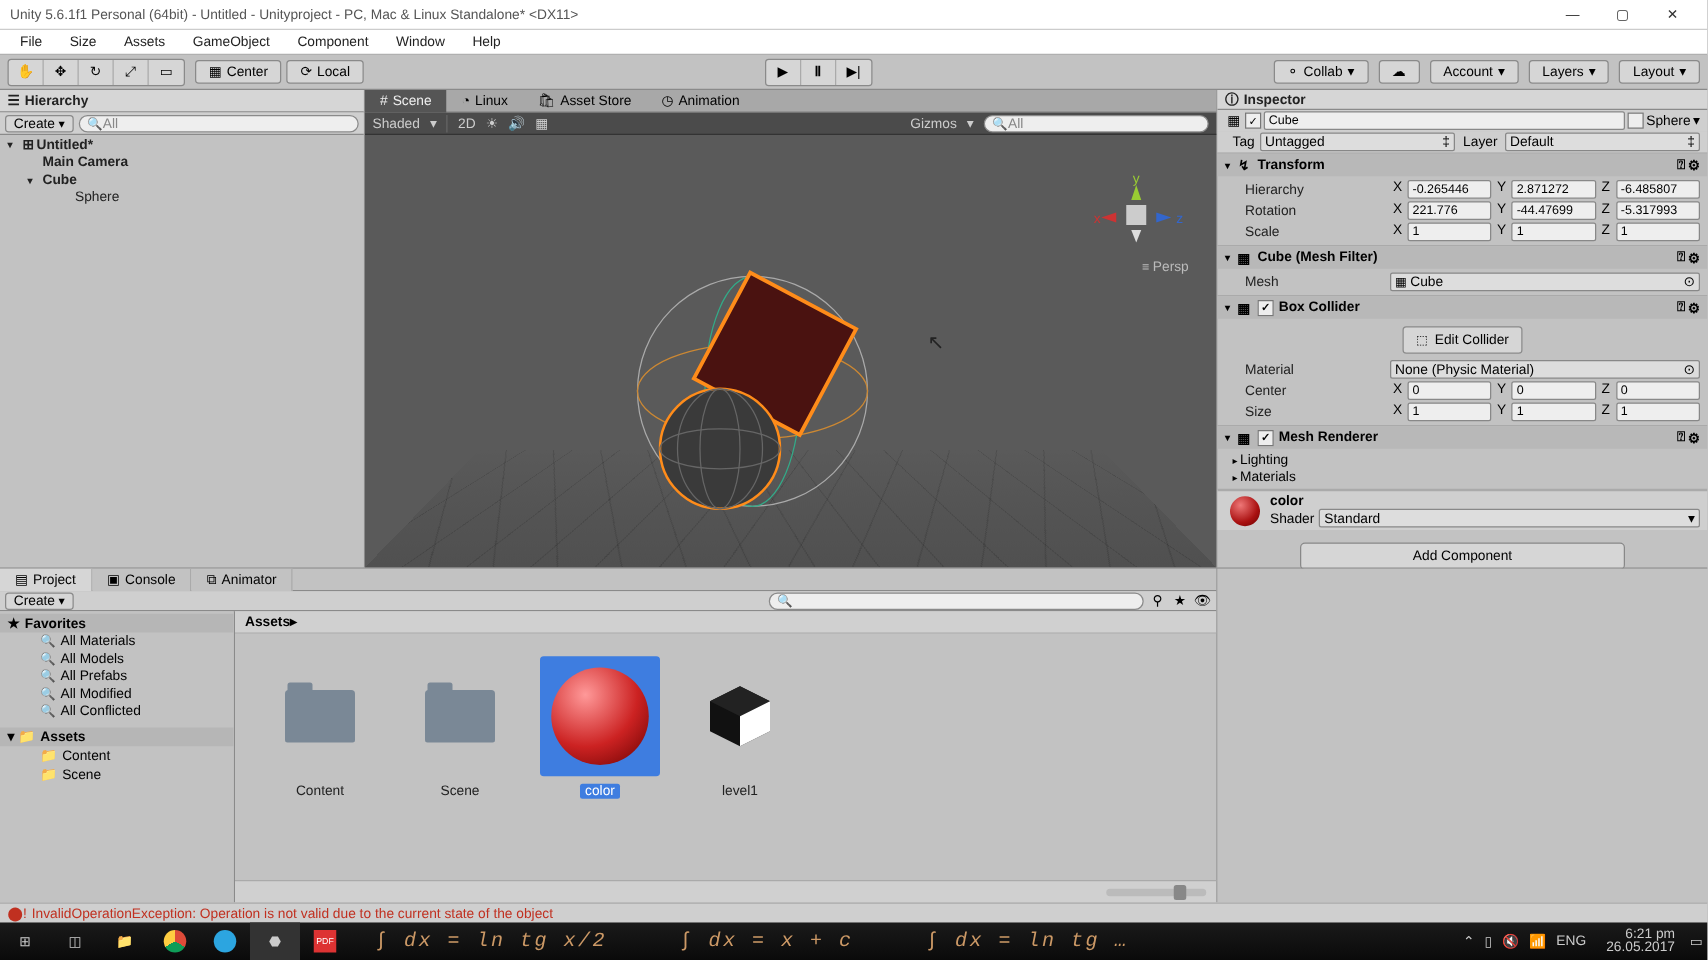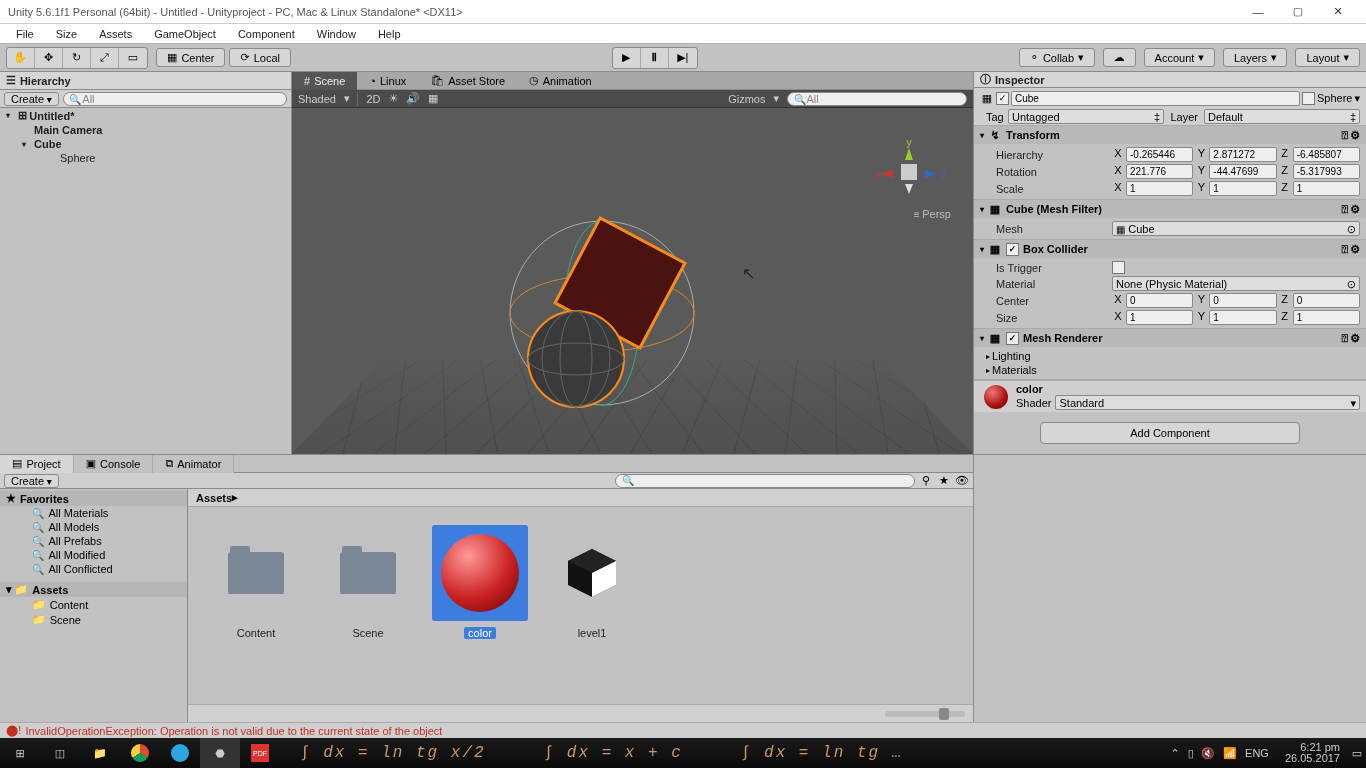--- a/index.html
+++ b/index.html
@@ -366,23 +366,22 @@
           <span class="arrow">▾</span>
           <span class="mini-icon">▦</span>
           <span class="chk">✓</span>
           <span>Box Collider</span>
           <div class="cogs">
             <span>⍰</span>
             <span>⚙</span>
           </div>
         </div>
       <div class="comp-body">
-        <div class="row">
-            <span class="lbl">Is Trigger</span>
-            <span class="chk"></span>
+        <div class="row" style="justify-content:center;padding:4px 0">
+            <div class="mini-btn" style="height:22px;line-height:20px;padding:0 10px">⬚ &nbsp;<span>Edit Collider</span></div>
           </div>
         <div class="row">
             <span class="lbl">Material</span>
             <div class="field obj" style="flex:1"><span>None (Physic Material)</span><span style="float:right">⊙</span></div>
           </div>
         <div class="row">
             <span class="lbl">Center</span>
             <div class="xyz">
               <span class="ax">X</span>
               <div class="field">0</div>

